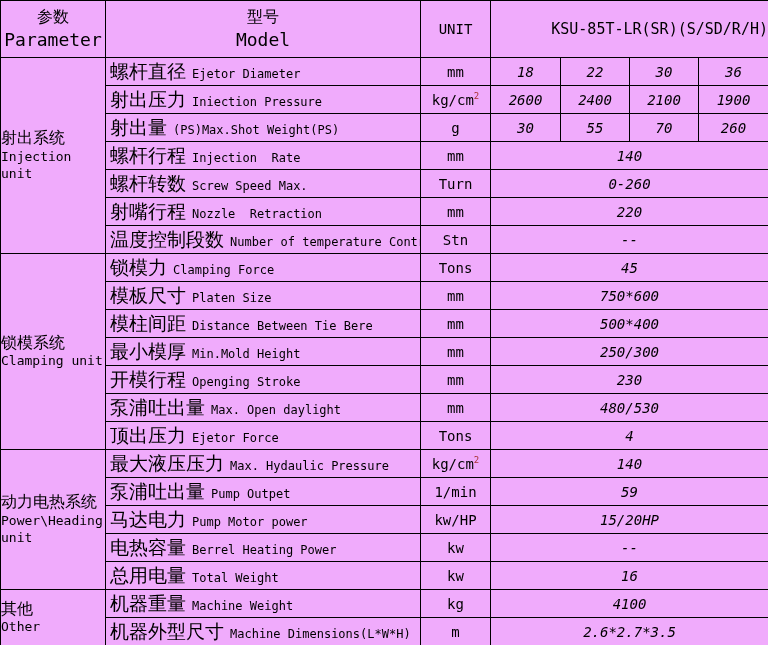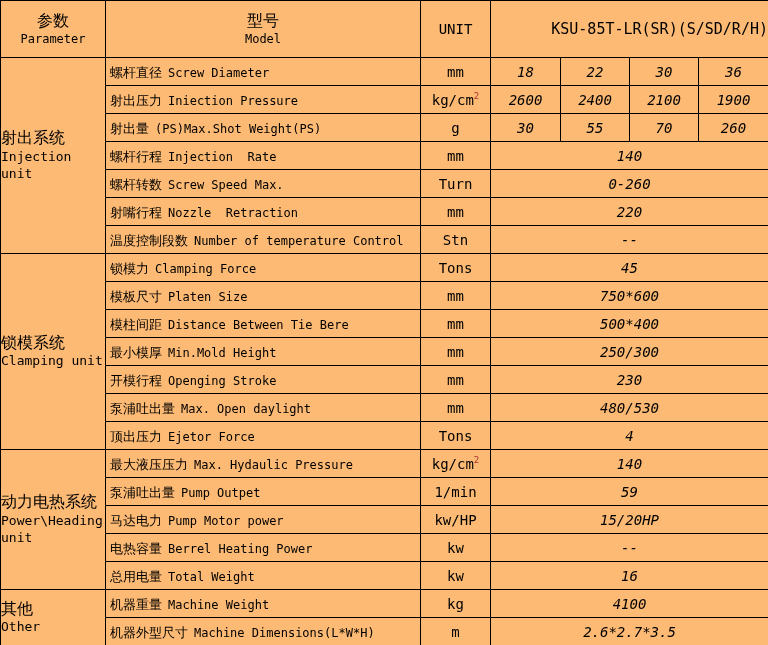--- a/index.html
+++ b/index.html
@@ -3,30 +3,30 @@
 <meta charset="utf-8">
 <style>
   html,body{margin:0;padding:0;background:#fff;}
   body{width:768px;height:645px;}
   table.spec{
     border-collapse:collapse;
     table-layout:fixed;
     width:768px;height:645px;
     color:#000;
     font-family:"DejaVu Sans Mono","Liberation Mono",monospace;
-    background:#fdba74;
+    background:#f0abfc;
   }
   td,th{border:1px solid #000;padding:0;overflow:hidden;font-weight:normal;vertical-align:middle;}
   tr.head{height:57px;}
   tr.data{height:28px;}
-  .zh{font-family:"DejaVu Sans","Liberation Sans",sans-serif;font-size:13px;}
+  .zh{font-family:"DejaVu Sans","Liberation Sans",sans-serif;font-size:19px;}
   .en{font-size:12px;white-space:pre;}
   .head-cell{text-align:center;line-height:1.3;}
   .head-cell .zh{font-size:16px;display:block;}
-  .head-cell .en{font-size:12px;display:block;}
+  .head-cell .en{font-size:18px;display:block;}
   .unit-head{text-align:center;font-size:14px;}
   .model-value{text-align:right;font-size:15px;}
   .label-cell{text-align:left;padding-left:4px;white-space:nowrap;}
   .label-cell .zh{margin-right:6px;}
   .unit-cell{text-align:center;font-size:14px;}
   .value-cell{text-align:center;font-size:14px;font-style:italic;}
   .group-cell{line-height:1.3;}
   .group-cell .zh{font-size:16px;display:block;}
   .group-cell .en{font-size:13px;display:block;}
   sup.u2{font-size:9px;vertical-align:super;line-height:0;}
@@ -59,21 +59,21 @@
     <th class="model-value" colspan="4">KSU-85T-LR(SR)(S/SD/R/H)</th>
   </tr>
 
   <tr class="data">
     <td class="group-cell" rowspan="7">
       <span class="zh">射出系统</span>
       <span class="en">Injection</span>
       <span class="en">unit</span>
     </td>
     <td class="label-cell">
-      <span class="zh">螺杆直径</span><span class="en">Screw Diameter</span>
+      <span class="zh">螺杆直径</span><span class="en">Ejetor Diameter</span>
     </td>
     <td class="unit-cell">mm</td>
     <td class="value-cell">18</td>
     <td class="value-cell">22</td>
     <td class="value-cell">30</td>
     <td class="value-cell">36</td>
   </tr>
 
   <tr class="data">
     <td class="label-cell">

